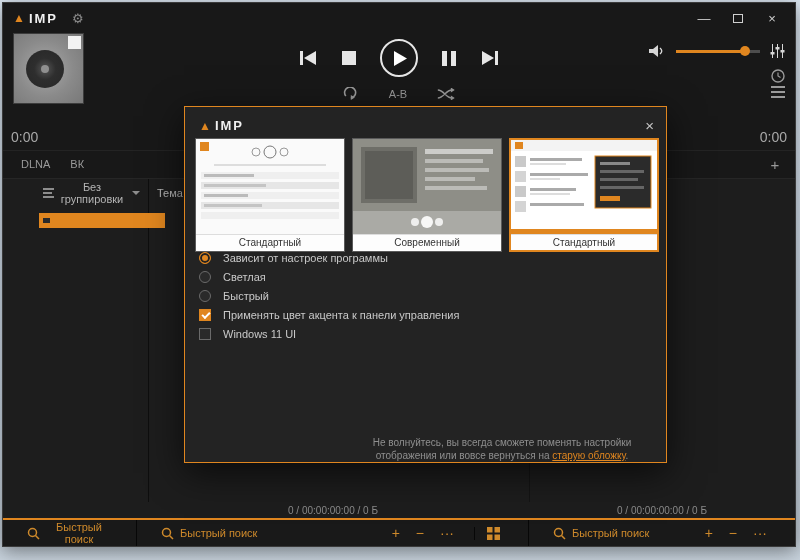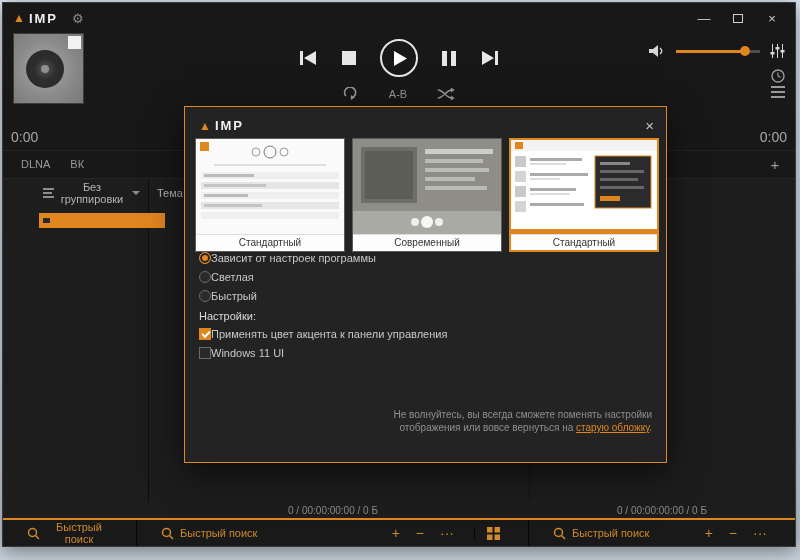--- a/index.html
+++ b/index.html
@@ -109,31 +109,31 @@
   .dlg-header{ display:flex; align-items:center; padding:10px 12px 4px 14px; }
   .dlg-close{ margin-left:auto; background:none; border:none; color:#c4c4c4; font-size:15px; }
   .dlg-label{ color:#dcdcdc; font-size:11px; margin:8px 0 6px 14px; }
   .skins{ display:flex; gap:7px; padding:0 10px; }
   .skin{ width:150px; background:#fff; border:1px solid #5a5a5a; padding:0; display:flex;
     flex-direction:column; }
   .skin.selected{ border:2px solid #e0861f; }
   .skin-caption{ height:16px; background:#fdfdfd; color:#333; font-size:10px;
     display:flex; align-items:center; justify-content:center; border-top:1px solid #ddd; }
   .skin svg{ display:block; }
-  .radio-row,.check-row{ display:flex; align-items:center; gap:0; margin:0 0 7px 14px;
+  .radio-row,.check-row{ display:flex; align-items:center; gap:12px; margin:0 0 7px 14px;
     background:none; border:none; }
   .radio{ width:12px; height:12px; border-radius:50%; border:1px solid #6a6a6a; background:#2a2a2a; flex:0 0 auto;}
   .radio.sel{ border-color:#e0861f; background:#e0861f;
     box-shadow:inset 0 0 0 2px #232323; }
   .cb{ width:12px; height:12px; border:1px solid #6a6a6a; background:#2a2a2a; position:relative; flex:0 0 auto;}
   .cb.checked{ background:#e0861f; border-color:#e0861f; }
   .cb.checked::after{ content:""; position:absolute; left:2px; top:2px; width:6px; height:3px;
     border-left:2px solid #fff; border-bottom:2px solid #fff; transform:rotate(-45deg); }
   .opt-label{ color:#c9c9c9; font-size:11px; }
-  .dlg-note{ position:absolute; right:14px; bottom:28px; width:300px; text-align:right;
+  .dlg-note{ position:absolute; right:14px; bottom:0; width:300px; text-align:center;
     font-size:10px; color:#8f8f8f; line-height:13px; }
   .dlg-note a{ color:#e0861f; text-decoration:underline; cursor:pointer; }
 </style>
 </head>
 <body>
 
 <div class="desktop"></div>
 
 <div class="window">
 
@@ -414,21 +414,20 @@
     </button>
     <button class="radio-row">
       <span class="radio"></span>
       <span class="opt-label">Светлая</span>
     </button>
     <button class="radio-row">
       <span class="radio"></span>
       <span class="opt-label">Быстрый</span>
     </button>
 
-    <div class="dlg-label">Настройки:</div>
 
     <button class="check-row">
       <span class="cb checked"></span>
       <span class="opt-label">Применять цвет акцента к панели управления</span>
     </button>
     <button class="check-row">
       <span class="cb"></span>
       <span class="opt-label">Windows 11 UI</span>
     </button>
 

